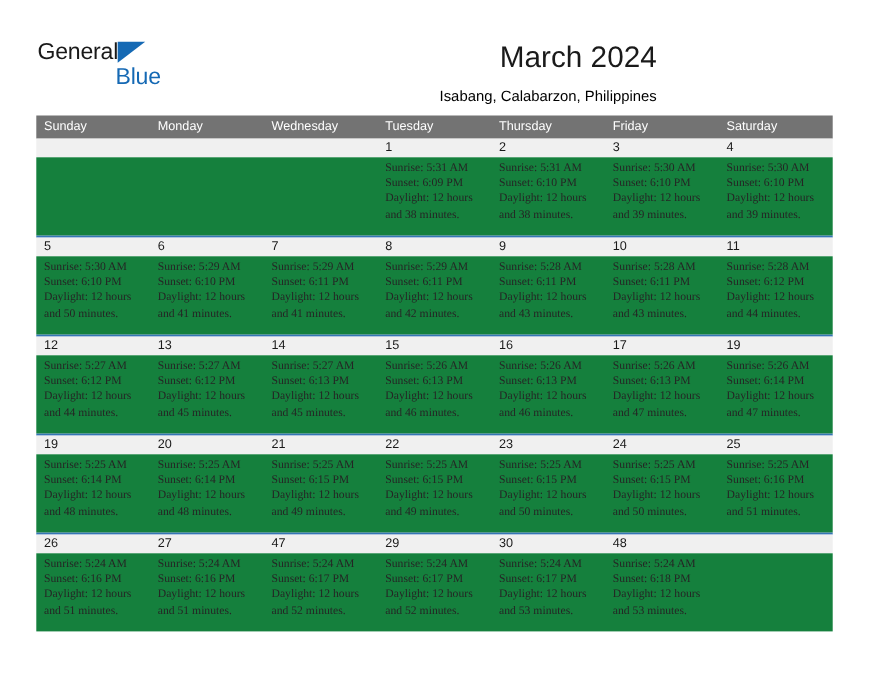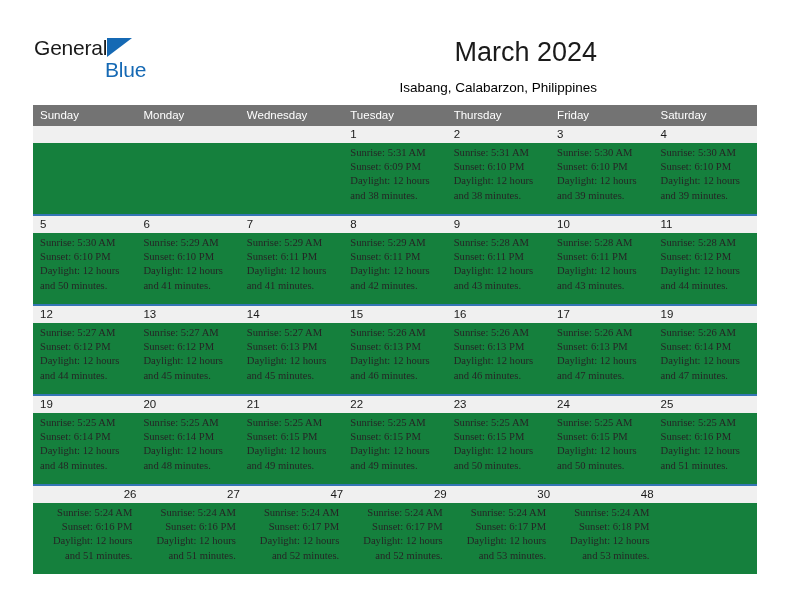--- a/index.html
+++ b/index.html
@@ -91,21 +91,21 @@
     line-height: 21px;
     padding-left: 7px;
     white-space: nowrap;
     overflow: hidden;
   }
 
   .week {
     width: 724px;
     border-bottom: 2px solid #3575b5;
   }
-  .week:last-child { border-bottom: none; text-align: right; }
+  .week:last-child { border-bottom: none; }
 
   .week-dates {
     display: flex;
     width: 724px;
     height: 17px;
     background: #f0f0f0;
   }
   .week-dates .daynum {
     flex: 1 1 0;
     font-size: 11.5px;

